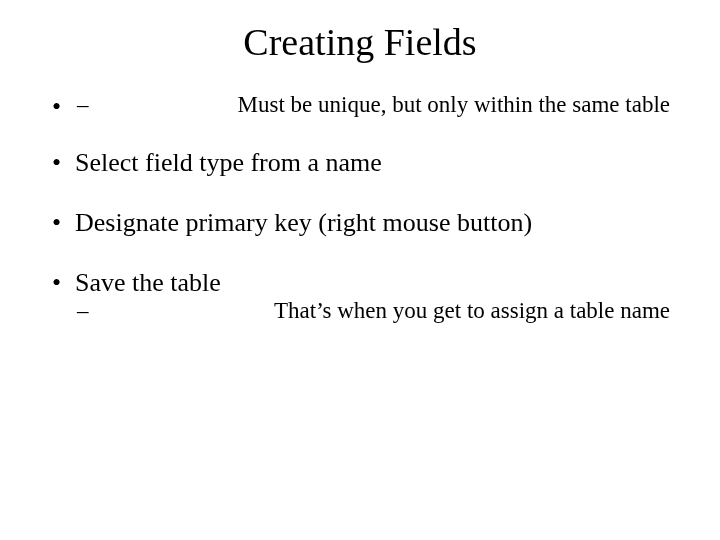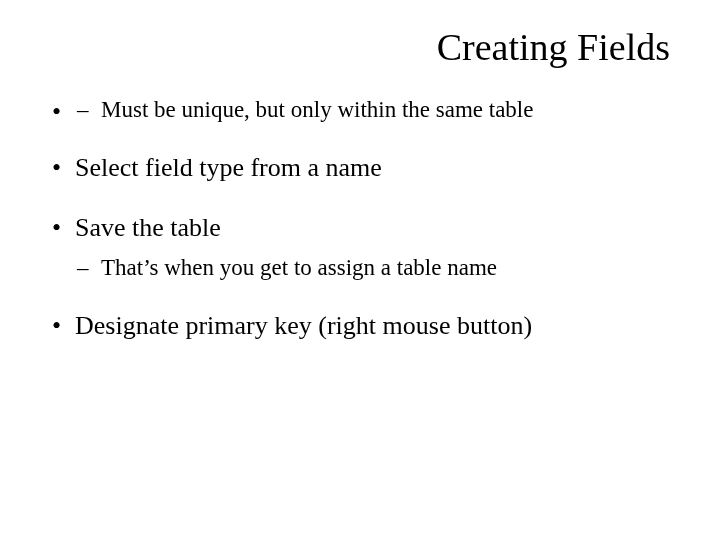--- a/index.html
+++ b/index.html
@@ -15,43 +15,42 @@
       color: #000000;
       overflow: hidden;
     }
     .slide {
       width: 100%;
       height: 100%;
       padding: 20px 50px 20px 50px;
     }
     .title {
       font-size: 38px;
-      text-align: right;
+      text-align: center;
       font-weight: normal;
       margin-bottom: 28px;
-      margin-top: 5px;
     }
     .bullets {
       list-style: none;
     }
     .bullets > li {
       font-size: 26px;
       margin-bottom: 30px;
       position: relative;
       padding-left: 25px;
     }
     .bullets > li::before {
       content: "•";
       position: absolute;
       left: 2px;
       top: 0;
     }
     .sub-bullets {
       list-style: none;
-      margin-top: 12px;
+      text-align: right;
     }
     .sub-bullets > li {
       font-size: 23px;
       position: relative;
       padding-left: 26px;
       margin-bottom: 2px;
     }
     .sub-bullets > li::before {
       content: "–";
       position: absolute;
@@ -74,26 +73,26 @@
       </ul>
     </li>
 
     <li>
       <span>Select field type from a name</span>
       <ul class="sub-bullets">
       </ul>
     </li>
 
     <li>
+      <span>Designate primary key (right mouse button)</span>
+    </li>
+
+    <li>
       <span>Save the table</span>
       <ul class="sub-bullets">
         <li>
           <span>That’s when you get to assign a table name</span>
         </li>
       </ul>
     </li>
 
-    <li>
-      <span>Designate primary key (right mouse button)</span>
-    </li>
-
   </ul>
 </div>
 
 </body></html>

